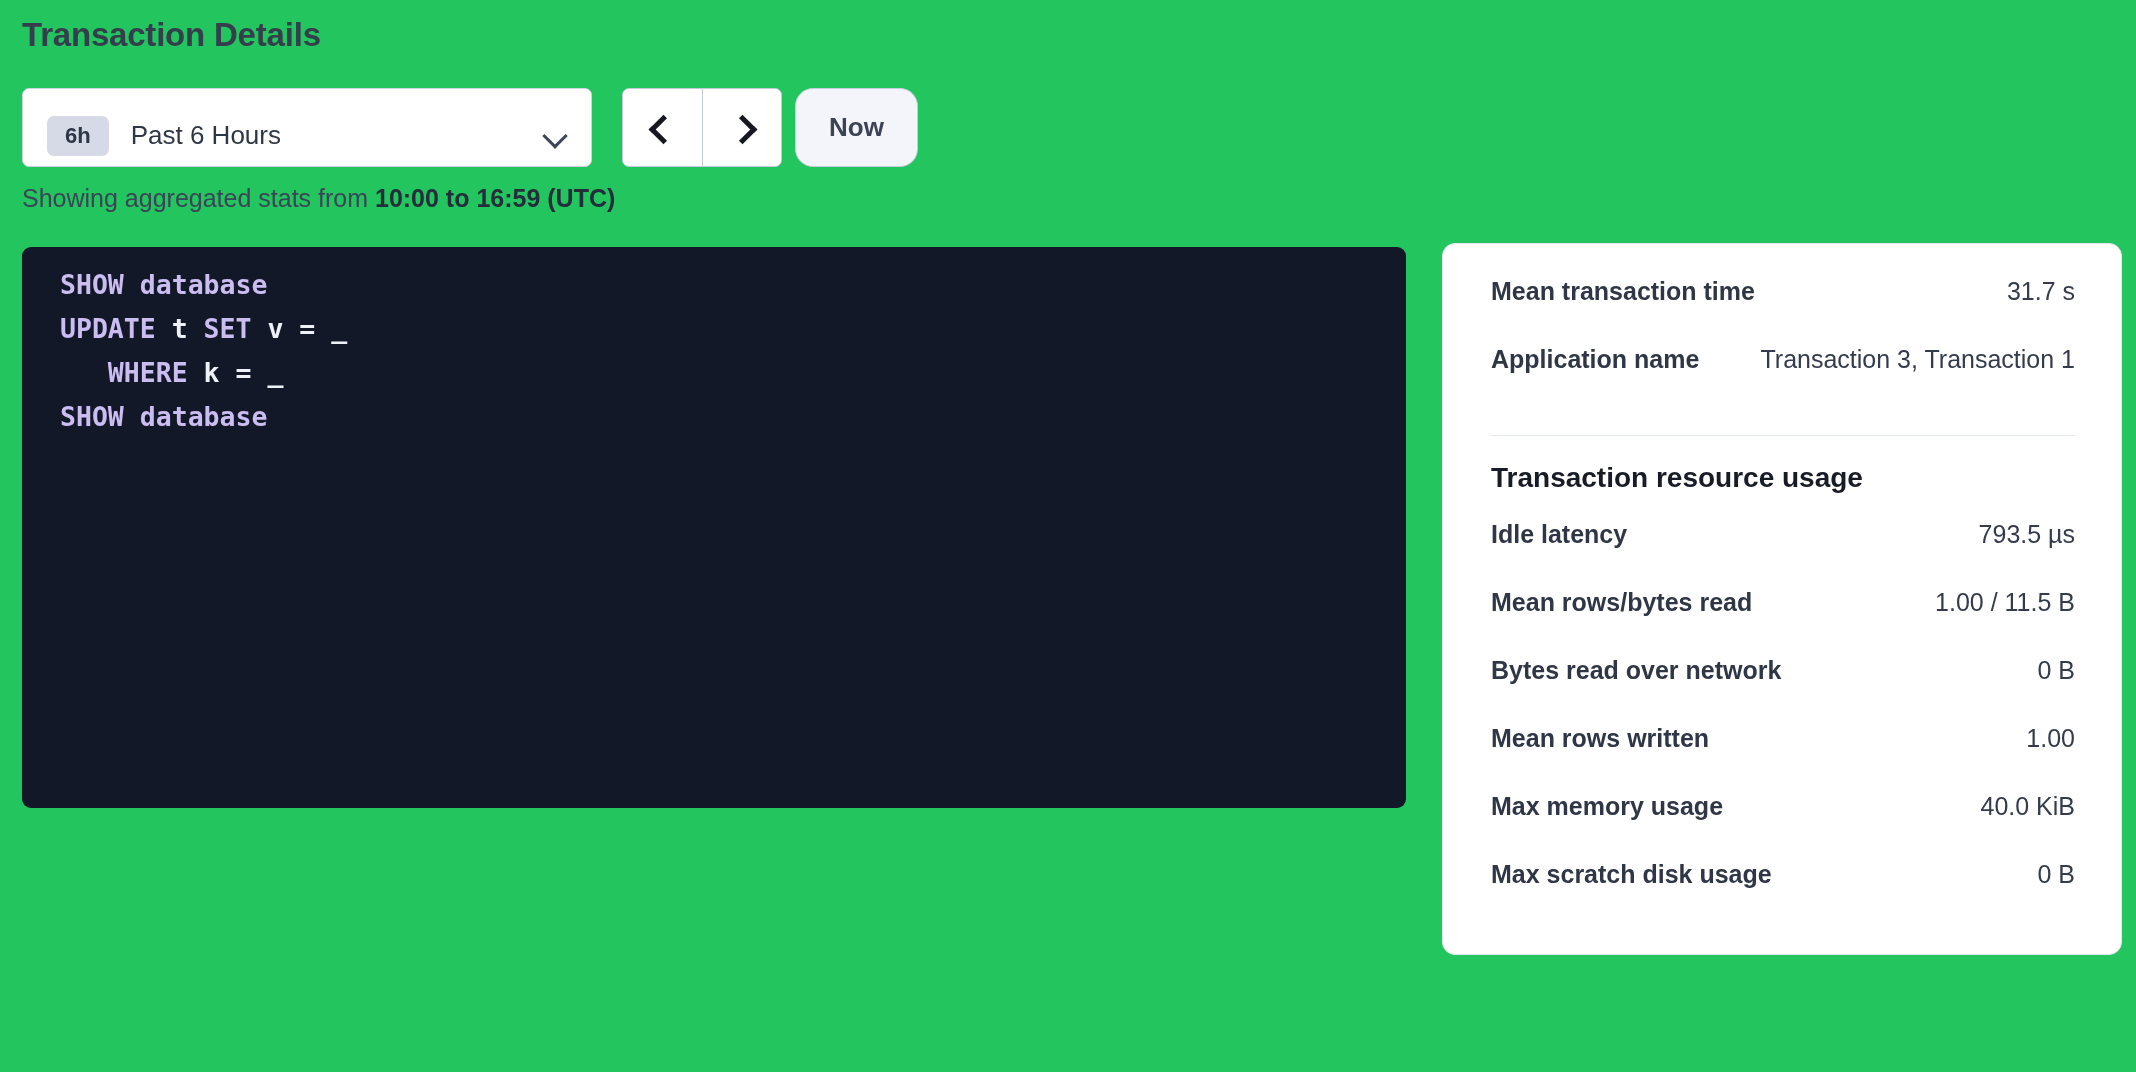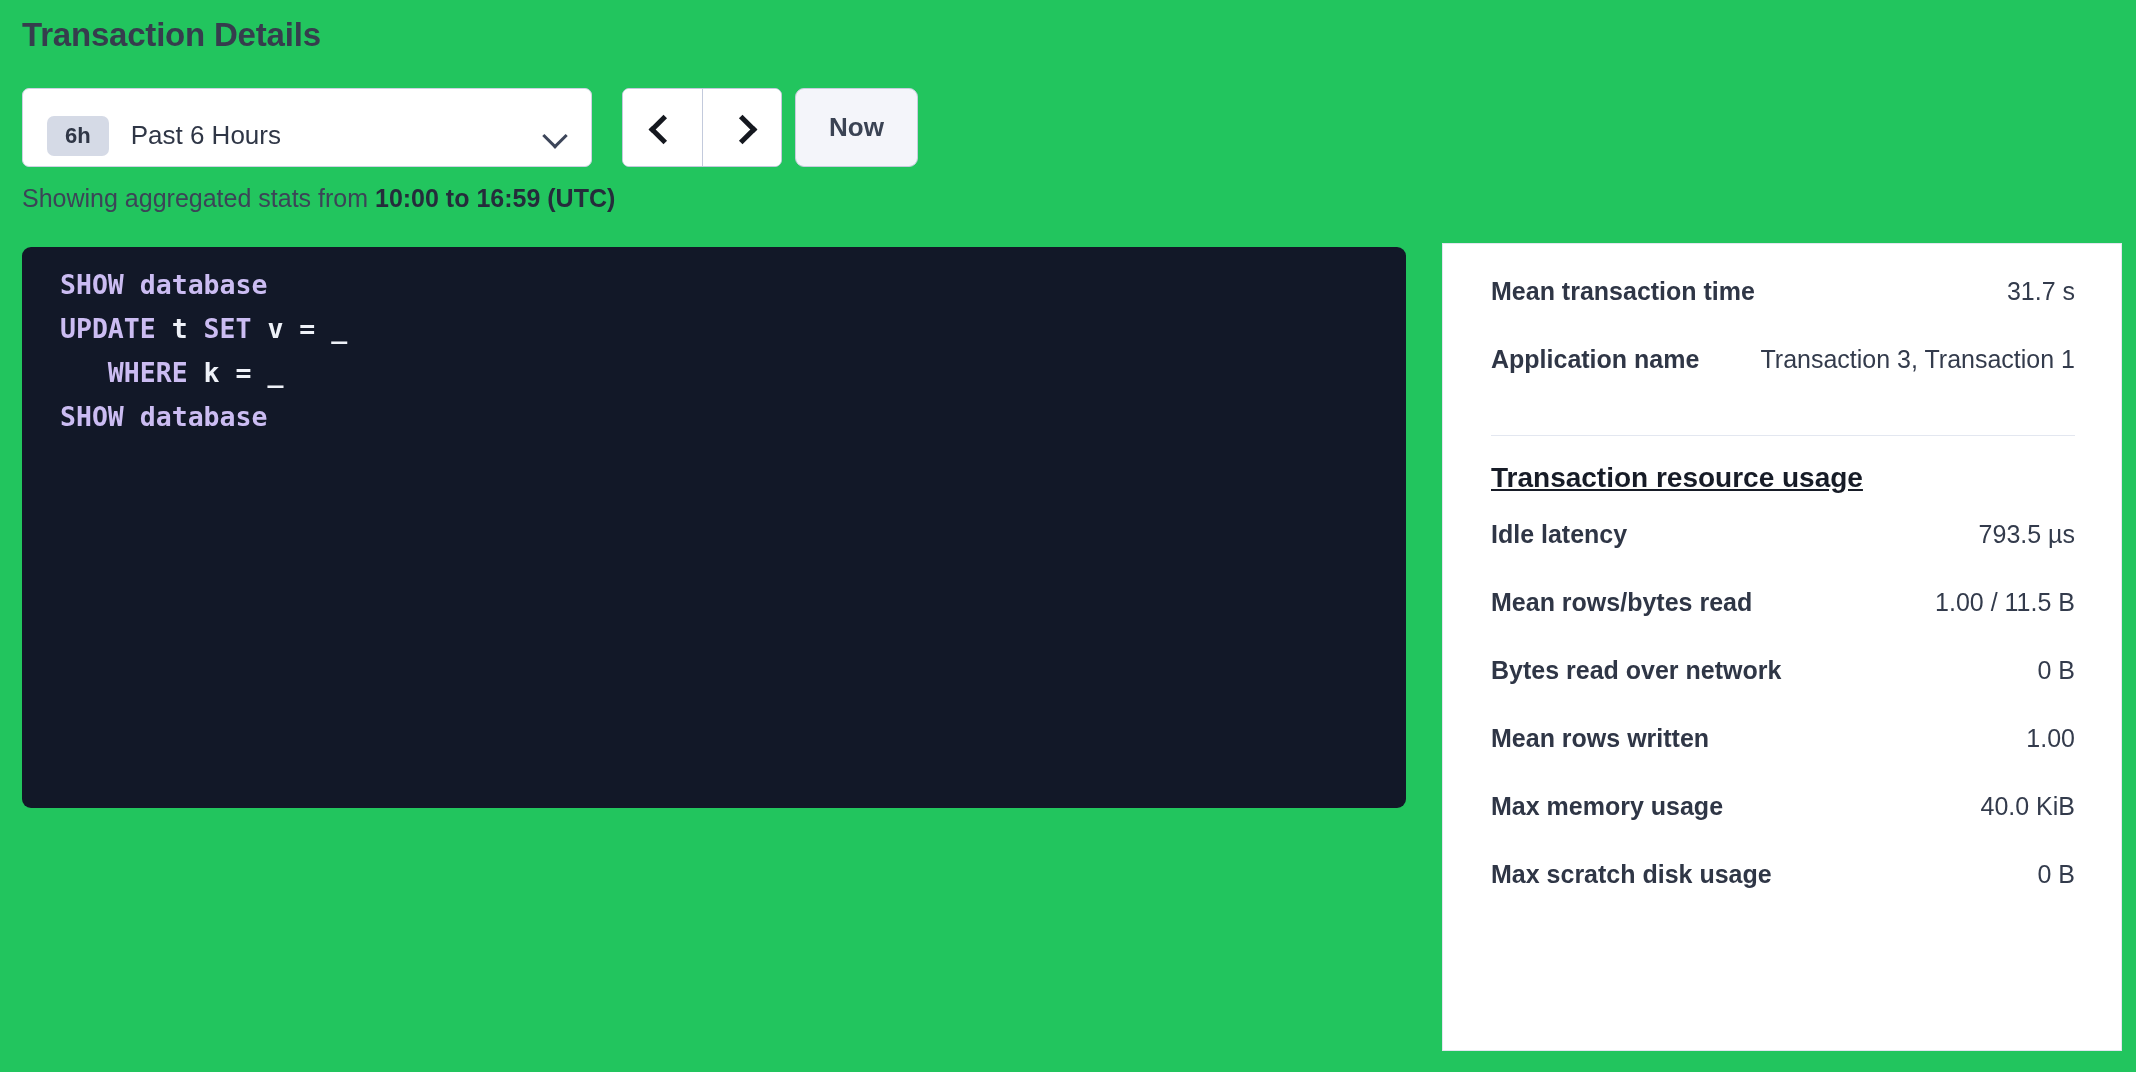--- a/index.html
+++ b/index.html
@@ -131,21 +131,21 @@
   .arrow.right::before { transform: rotate(45deg); left: 1px; }
 
   .now-btn {
     position: absolute;
     left: 773px;
     top: 0;
     width: 123px;
     height: 79px;
     background: #f4f5fa;
     border: 1px solid #c7cddd;
-    border-radius: 9px;
+    border-radius: 18px;
     font-family: "Liberation Sans", sans-serif;
     font-size: 26px;
     font-weight: bold;
     color: #3b4354;
     cursor: pointer;
   }
 
   .subtitle {
     position: absolute;
     left: 22px;
@@ -178,24 +178,24 @@
   }
   .kw  { color: #cbbcf2; }
   .idt { color: #eef1f8; }
 
   
   .stats-card {
     position: absolute;
     left: 1442px;
     top: 243px;
     width: 680px;
-    height: 808px;
+    height: 712px;
     background: #ffffff;
     border: 1px solid #e2e6ef;
-    border-radius: 0;
+    border-radius: 13px;
     padding: 33px 46px 0 48px;
   }
 
   .stat-row {
     display: flex;
     align-items: baseline;
     justify-content: space-between;
     height: 68px;
   }
 
@@ -219,21 +219,20 @@
     height: 1px;
     background: #e3e7f0;
     margin: 22px 0 26px 0;
   }
 
   .section-heading {
     font-size: 28px;
     font-weight: bold;
     color: #171c27;
     margin-bottom: 26px;
-    text-decoration: underline;
   }
 </style>
 </head>
 <body>
 
 <div class="page">
 
   <div class="page-title">Transaction Details</div>
 
   <div class="toolbar">

